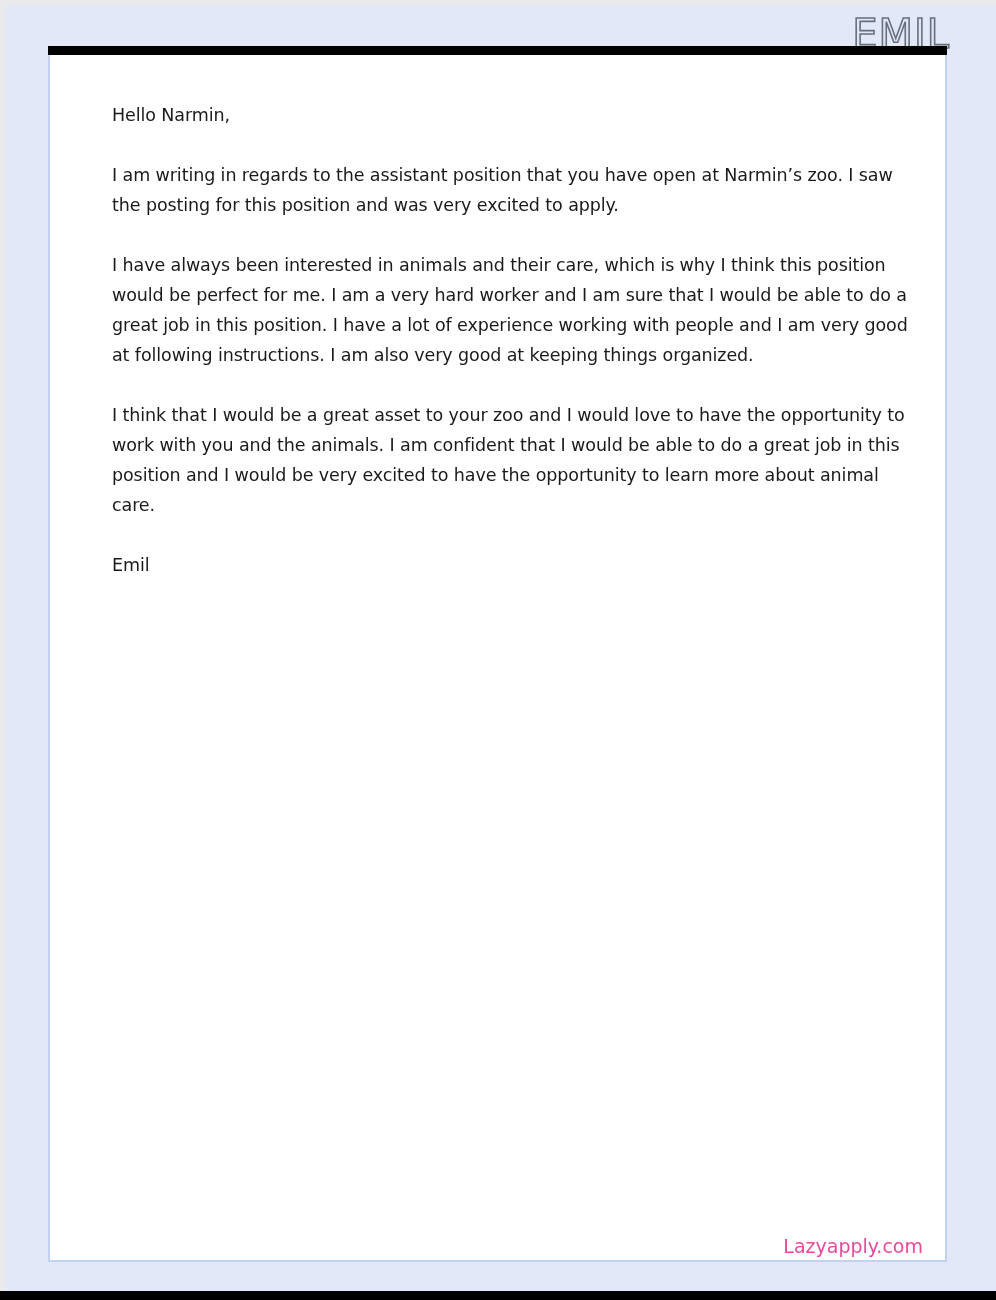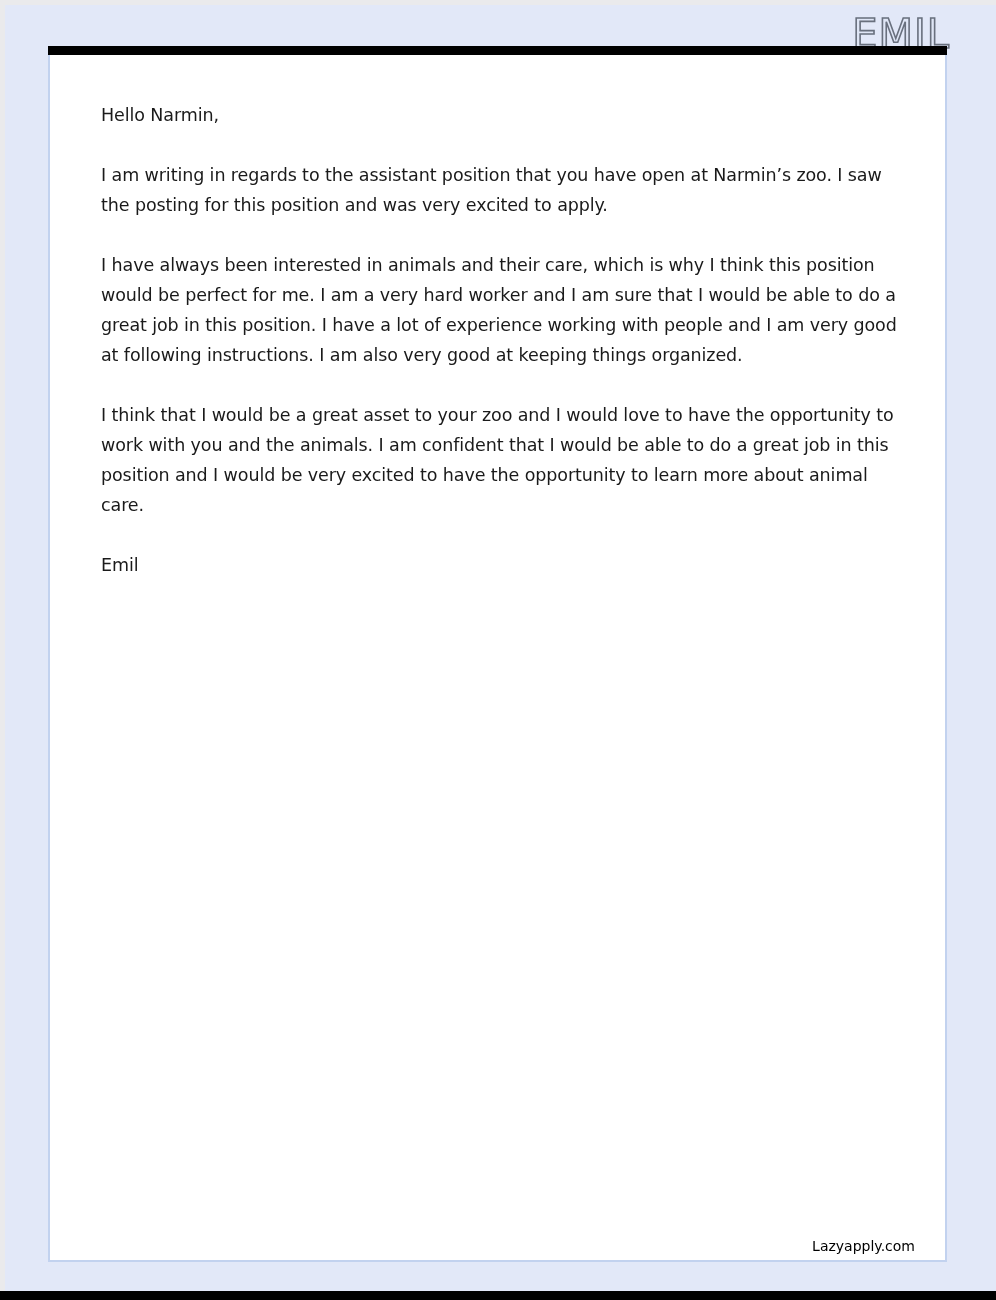--- a/index.html
+++ b/index.html
@@ -69,21 +69,21 @@
     height: 1207px;
     background: #ffffff;
     border-left: 2px solid #c2d2ef;
     border-right: 2px solid #c2d2ef;
     border-bottom: 2px solid #c2d2ef;
     box-sizing: border-box;
   }
 
   .letter-body {
     position: absolute;
-    left: 51px;
+    left: 62px;
     top: 45px;
     width: 796px;
   }
 
   .letter-body p {
     margin: 0 0 30px 0;
     font-size: 17.5px;
     line-height: 30px;
     color: #1a1a1a;
     font-family: "DejaVu Sans", sans-serif;
@@ -96,25 +96,25 @@
     margin-bottom: 10px !important;
   }
 
   .signature-date {
     color: #2f7fc6;
     margin-bottom: 0 !important;
   }
 
   .page-footer {
     position: absolute;
-    right: 30px;
+    right: 22px;
     bottom: 6px;
-    font-size: 14px;
+    font-size: 19px;
     line-height: 16px;
-    color: #000000;
+    color: #ec4899;
     font-family: "DejaVu Sans", sans-serif;
   }
 </style>
 </head>
 <body>
 
 <div class="canvas-top-strip"></div>
 <div class="canvas-left-strip"></div>
 
 <div class="brand">EMIL</div>

